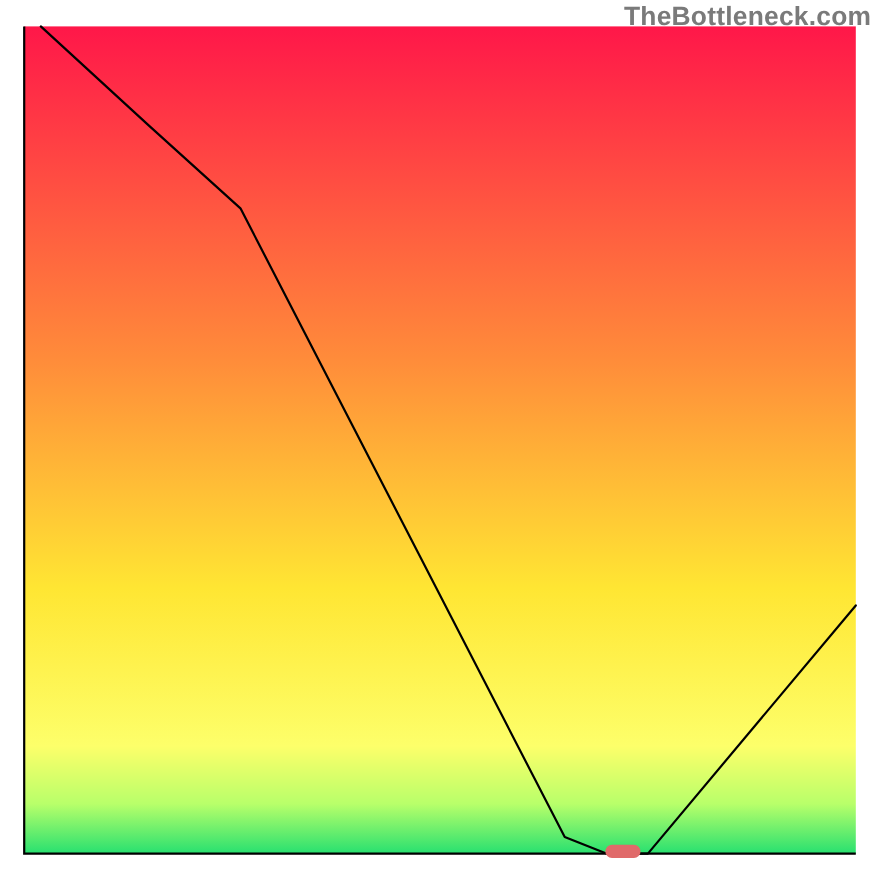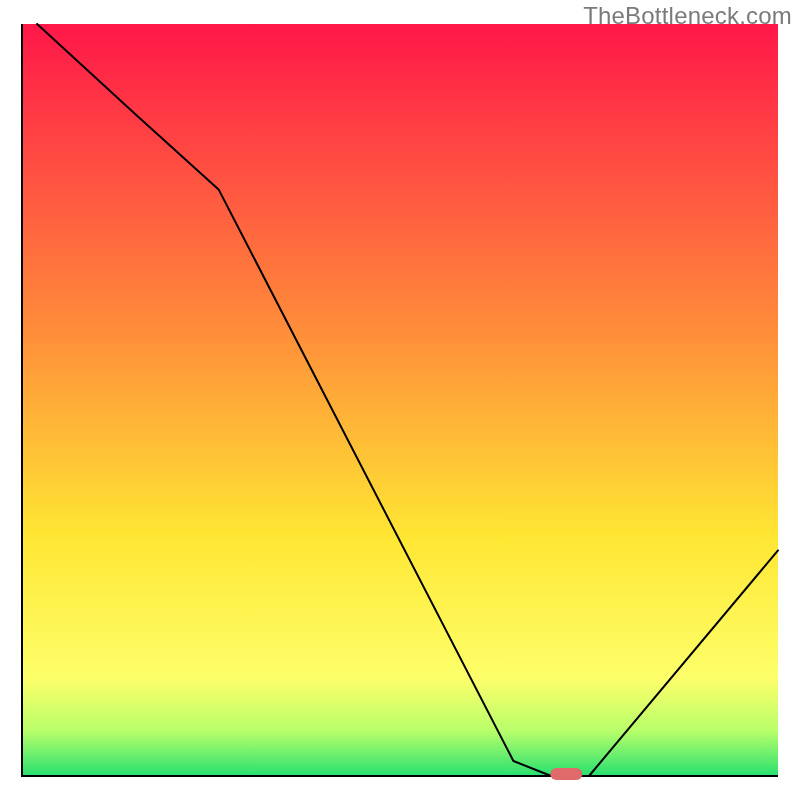--- a/index.html
+++ b/index.html
@@ -14,21 +14,21 @@
     position: relative;
     width: 800px;
     height: 800px;
   }
   .watermark {
     position: absolute;
     top: 2px;
     right: 8px;
     color: #7a7a7a;
     font-size: 24px;
-    font-weight: 400;
+    font-weight: 700;
     letter-spacing: 0.2px;
     z-index: 3;
     pointer-events: none;
   }
   svg {
     position: absolute;
     top: 0;
     left: 0;
     z-index: 1;
   }

